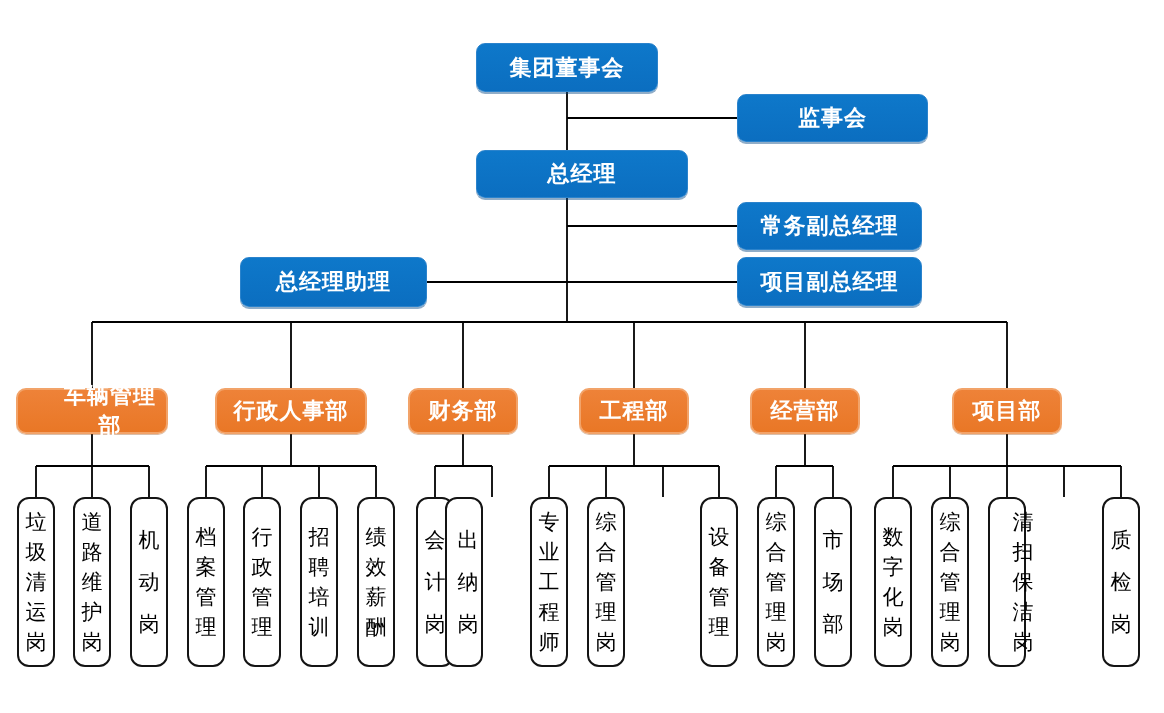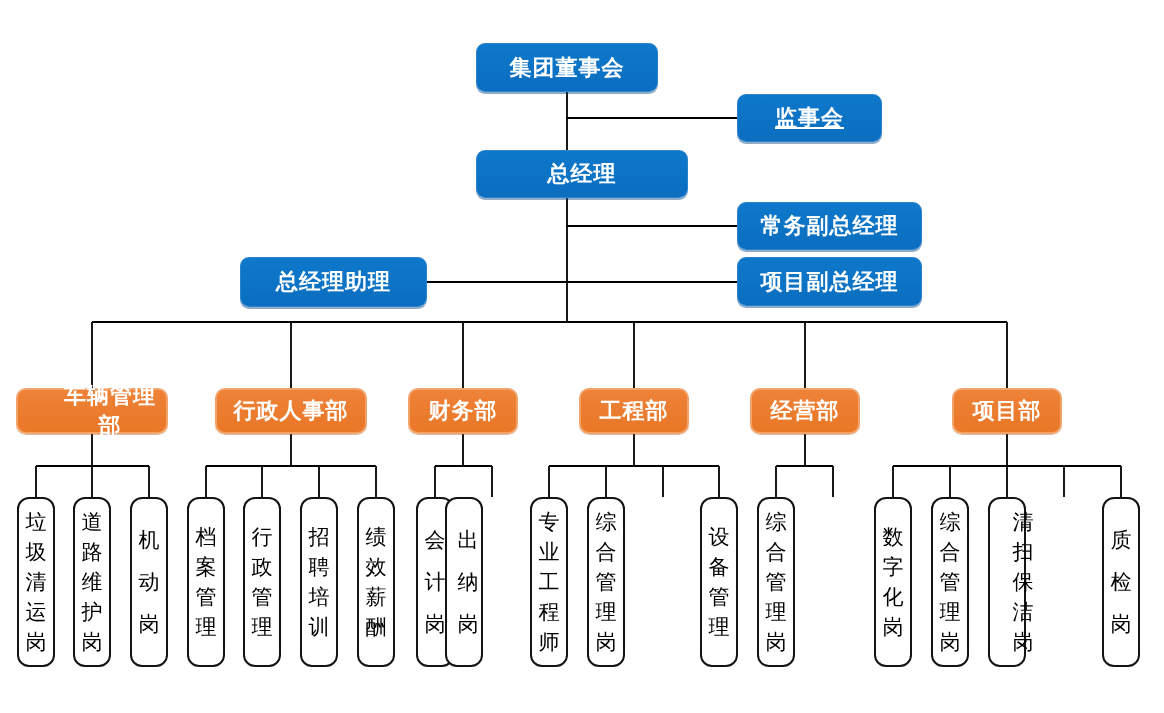--- a/index.html
+++ b/index.html
@@ -30,21 +30,21 @@
     border:2.5px solid #141414;border-radius:12px;
     top:497px;width:38px;height:170px;
   }
   .leaf .label{
     width:26px;word-break:break-all;line-height:30px;
     font-size:21px;text-align:center;
   }
   .leaf.short .label{line-height:42px;}
   
   .b-board{left:476px;top:43px;width:182px;height:49px;}
-  .b-supervisory{left:737px;top:94px;width:145px;height:48px;text-decoration:underline;}
+  .b-supervisory{left:737px;top:94px;width:191px;height:48px;}
   .b-gm{left:476px;top:150px;width:212px;height:48px;}
   .b-evgm{left:737px;top:202px;width:185px;height:48px;}
   .b-assistant{left:240px;top:257px;width:187px;height:50px;}
   .b-pvgm{left:737px;top:257px;width:185px;height:49px;}
   
   .dept{top:388px;height:46px;}
   .d0{left:16px;width:152px;padding-left:36px;}
   .d1{left:215px;width:152px;}
   .d2{left:408px;width:110px;}
   .d3{left:579px;width:110px;}
@@ -159,20 +159,23 @@
     </div>
   <div class="box leaf l10">
       <span class="label">综合管理岗</span>
     </div>
   <div class="box leaf l12">
       <span class="label">设备管理</span>
     </div>
   <div class="box leaf l13">
       <span class="label">综合管理岗</span>
     </div>
+  <div class="box leaf short l14">
+      <span class="label">市场部</span>
+    </div>
   <div class="box leaf l15">
       <span class="label">数字化岗</span>
     </div>
   <div class="box leaf l16">
       <span class="label">综合管理岗</span>
     </div>
   <div class="box leaf l17">
       <span class="label">清扫保洁岗</span>
     </div>
   <div class="box leaf short l19">

